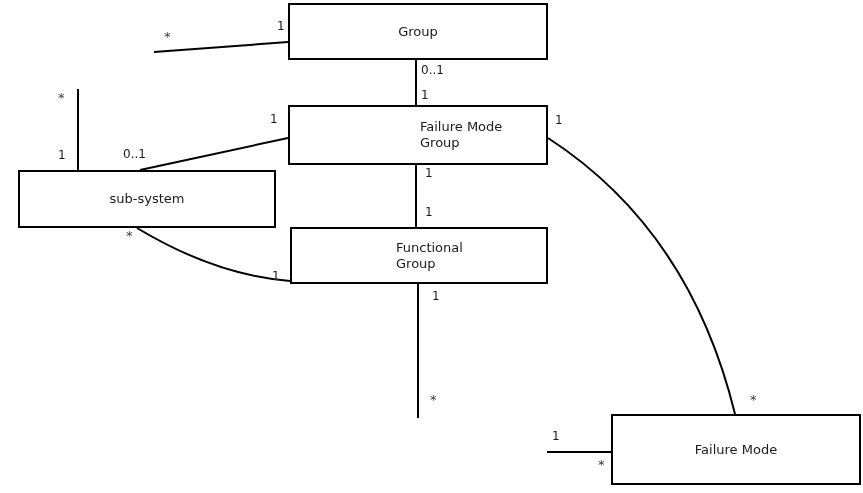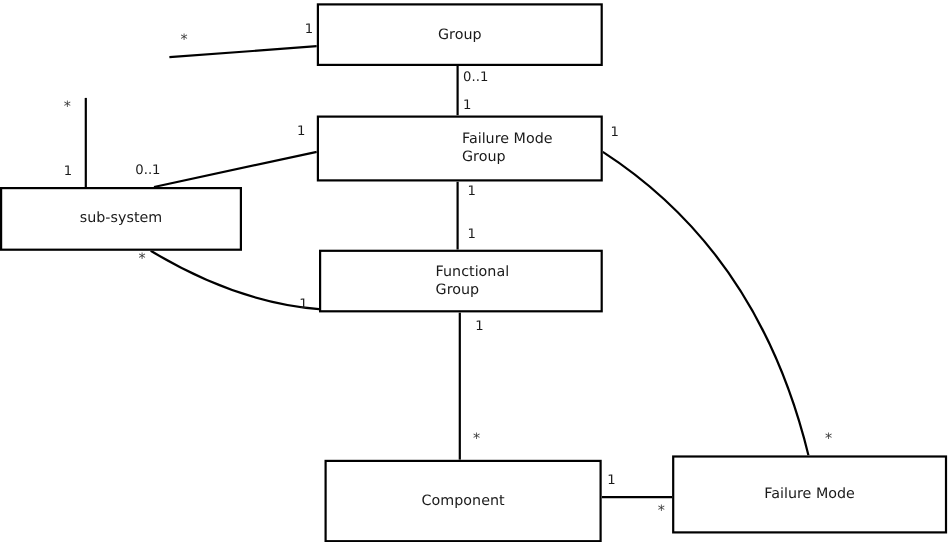--- a/index.html
+++ b/index.html
@@ -85,32 +85,29 @@
 
   <div class="uml-class name-centered" style="left:288px; top:3px; width:260px; height:57px;">
     <span class="class-name">Group</span>
   </div>
 
   <div class="uml-class" style="left:288px; top:105px; width:260px; height:60px; justify-content:flex-start; padding-left:130px;">
     <span class="class-name">Failure Mode
 Group</span>
   </div>
 
-  <div class="uml-class name-centered" style="left:0; top:170px; width:220px; height:58px;">
+  <div class="uml-class name-centered" style="left:18px; top:170px; width:258px; height:58px;">
     <span class="class-name">sub-system</span>
   </div>
 
   <div class="uml-class" style="left:290px; top:227px; width:258px; height:57px; justify-content:flex-start; padding-left:104px;">
     <span class="class-name">Functional
 Group</span>
   </div>
 
-  <div class="uml-class name-centered" style="left:295px; top:418px; width:252px; height:75px;">
-    <span class="class-name">Component</span>
-  </div>
 
   <div class="uml-class name-centered" style="left:611px; top:414px; width:250px; height:71px;">
     <span class="class-name">Failure Mode</span>
   </div>
 
   <span class="mult-label star" style="left:164px; top:31px;">*</span>
   <span class="mult-label" style="left:277px; top:20px;">1</span>
   <span class="mult-label" style="left:421px; top:64px;">0..1</span>
   <span class="mult-label" style="left:421px; top:89px;">1</span>
   <span class="mult-label star" style="left:58px; top:92px;">*</span>

